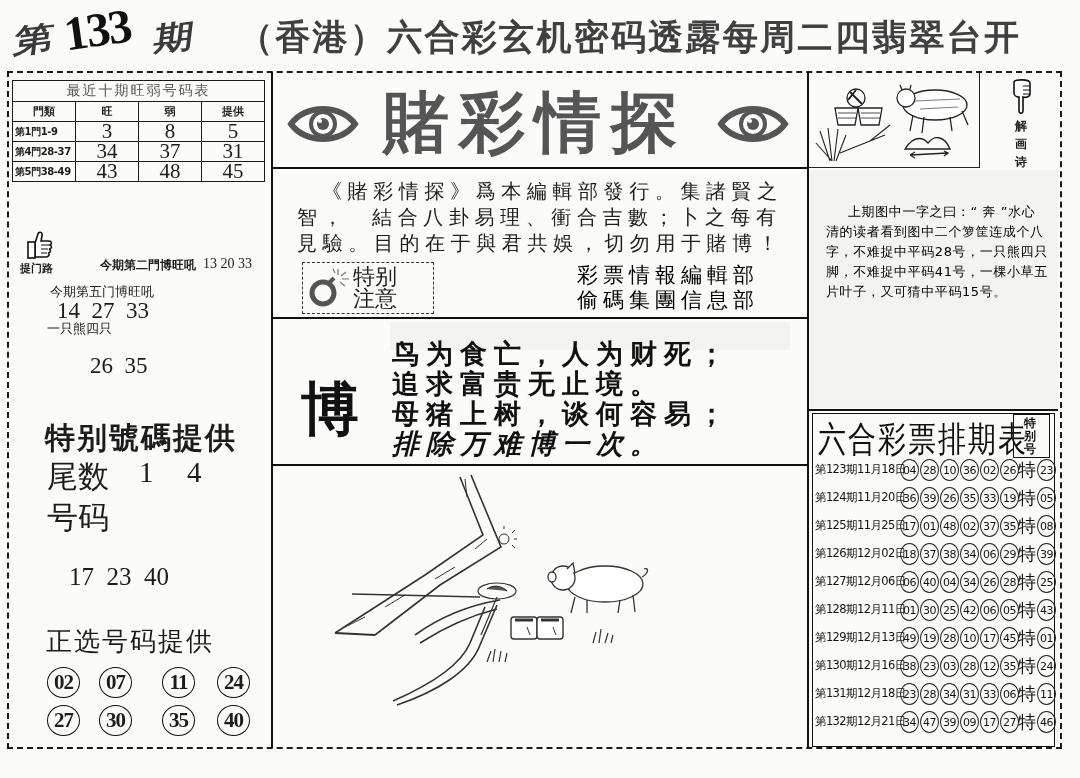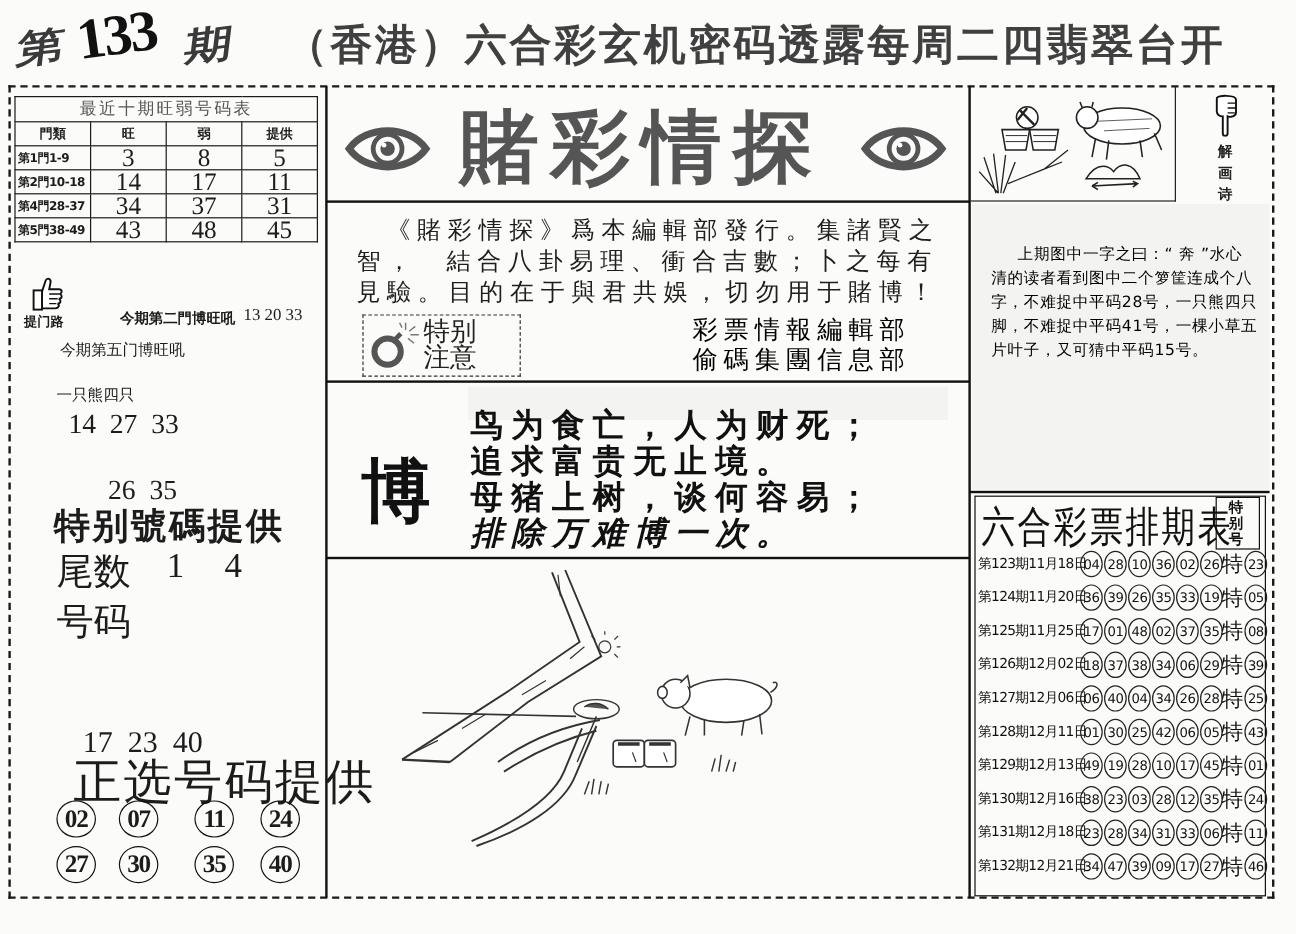--- a/index.html
+++ b/index.html
@@ -1,20 +1,20 @@
 <!DOCTYPE html>
 <html><head>
 <meta charset="utf-8">
 <style>
   html,body{margin:0;padding:0;}
   body{width:1080px;height:778px;background:#fbfbf9;position:relative;overflow:hidden;
        font-family:"DejaVu Sans",sans-serif;color:#1c1c1c;}
   .abs{position:absolute;}
   .nowrap{white-space:nowrap;}
-  .pre{white-space:pre;margin-top:43px;}
+  .pre{white-space:pre;}
 
   
   .hdr-di,.hdr-qi{font-size:40px;font-weight:bold;color:#3a3a3a;transform:rotate(-7deg) skewX(-14deg) scaleY(0.8);}
   .hdr-num{font-family:"Liberation Serif",serif;font-size:48px;font-weight:bold;color:#111;transform:rotate(-8deg);letter-spacing:-2px;}
   .hdr-title{font-size:35px;font-weight:bold;color:#404040;letter-spacing:2.3px;white-space:nowrap;}
 
   
   .frame{left:7px;top:71px;width:1051px;height:674px;border:2px dashed #1a1a1a;}
   .vline{background:#111;width:2px;}
   .hline{background:#111;height:2px;}
@@ -84,26 +84,20 @@
     <th style="width:59px">弱</th>
     <th style="width:58px">提供</th>
   </tr>
   <tr class="lt-row">
     <td class="gate">第1門1-9</td>
     <td class="num">3</td>
     <td class="num">8</td>
     <td class="num">5</td>
   </tr>
   <tr class="lt-row">
-    <td class="gate">第2門10-18</td>
-    <td class="num">14</td>
-    <td class="num">17</td>
-    <td class="num">11</td>
-  </tr>
-  <tr class="lt-row">
     <td class="gate">第4門28-37</td>
     <td class="num">34</td>
     <td class="num">37</td>
     <td class="num">31</td>
   </tr>
   <tr class="lt-row">
     <td class="gate">第5門38-49</td>
     <td class="num">43</td>
     <td class="num">48</td>
     <td class="num">45</td>
@@ -124,21 +118,21 @@
 <div class="abs small nowrap" style="left:47px;top:320px;">一只熊四只</div>
 <div class="abs serif-num pre" style="left:90px;top:353px;font-size:23px;">26  35</div>
 
 <div class="abs nowrap" style="left:45px;top:418px;font-size:30px;font-weight:bold;letter-spacing:2px;">特别號碼提供</div>
 <div class="abs nowrap" style="left:47px;top:456px;font-size:31px;">尾数</div>
 <div class="abs serif-num" style="left:139px;top:456px;font-size:29px;">1</div>
 <div class="abs serif-num" style="left:187px;top:456px;font-size:29px;">4</div>
 <div class="abs nowrap" style="left:47px;top:497px;font-size:31px;">号码</div>
 <div class="abs serif-num pre" style="left:69px;top:563px;font-size:25px;">17  23  40</div>
 
-<div class="abs nowrap" style="left:61px;top:624px;font-size:40px;letter-spacing:2px;">正选号码提供</div>
+<div class="abs nowrap" style="left:46px;top:624px;font-size:26px;letter-spacing:2px;">正选号码提供</div>
 <div class="abs circle-lg" style="left:47px;top:667px;">02</div>
 <div class="abs circle-lg" style="left:99px;top:667px;">07</div>
 <div class="abs circle-lg" style="left:162px;top:667px;">11</div>
 <div class="abs circle-lg" style="left:217px;top:667px;">24</div>
 <div class="abs circle-lg" style="left:47px;top:705px;">27</div>
 <div class="abs circle-lg" style="left:99px;top:705px;">30</div>
 <div class="abs circle-lg" style="left:162px;top:705px;">35</div>
 <div class="abs circle-lg" style="left:217px;top:705px;">40</div>
 
 <svg class="abs" style="left:287px;top:102px;" width="72" height="44" viewBox="0 0 72 44">

